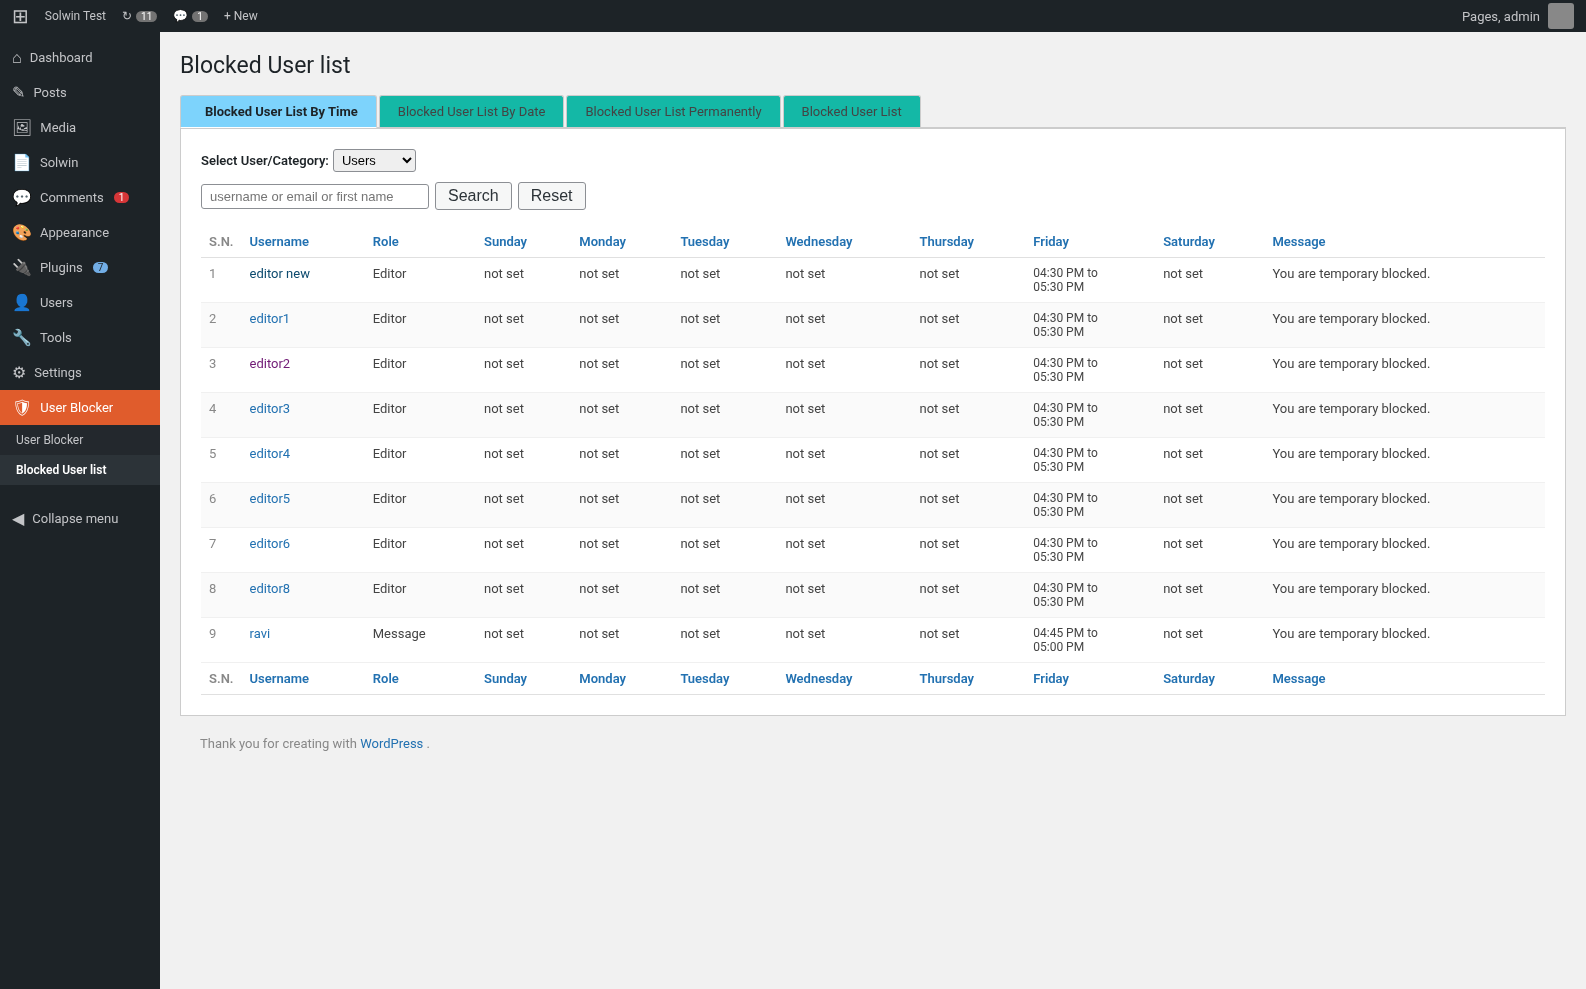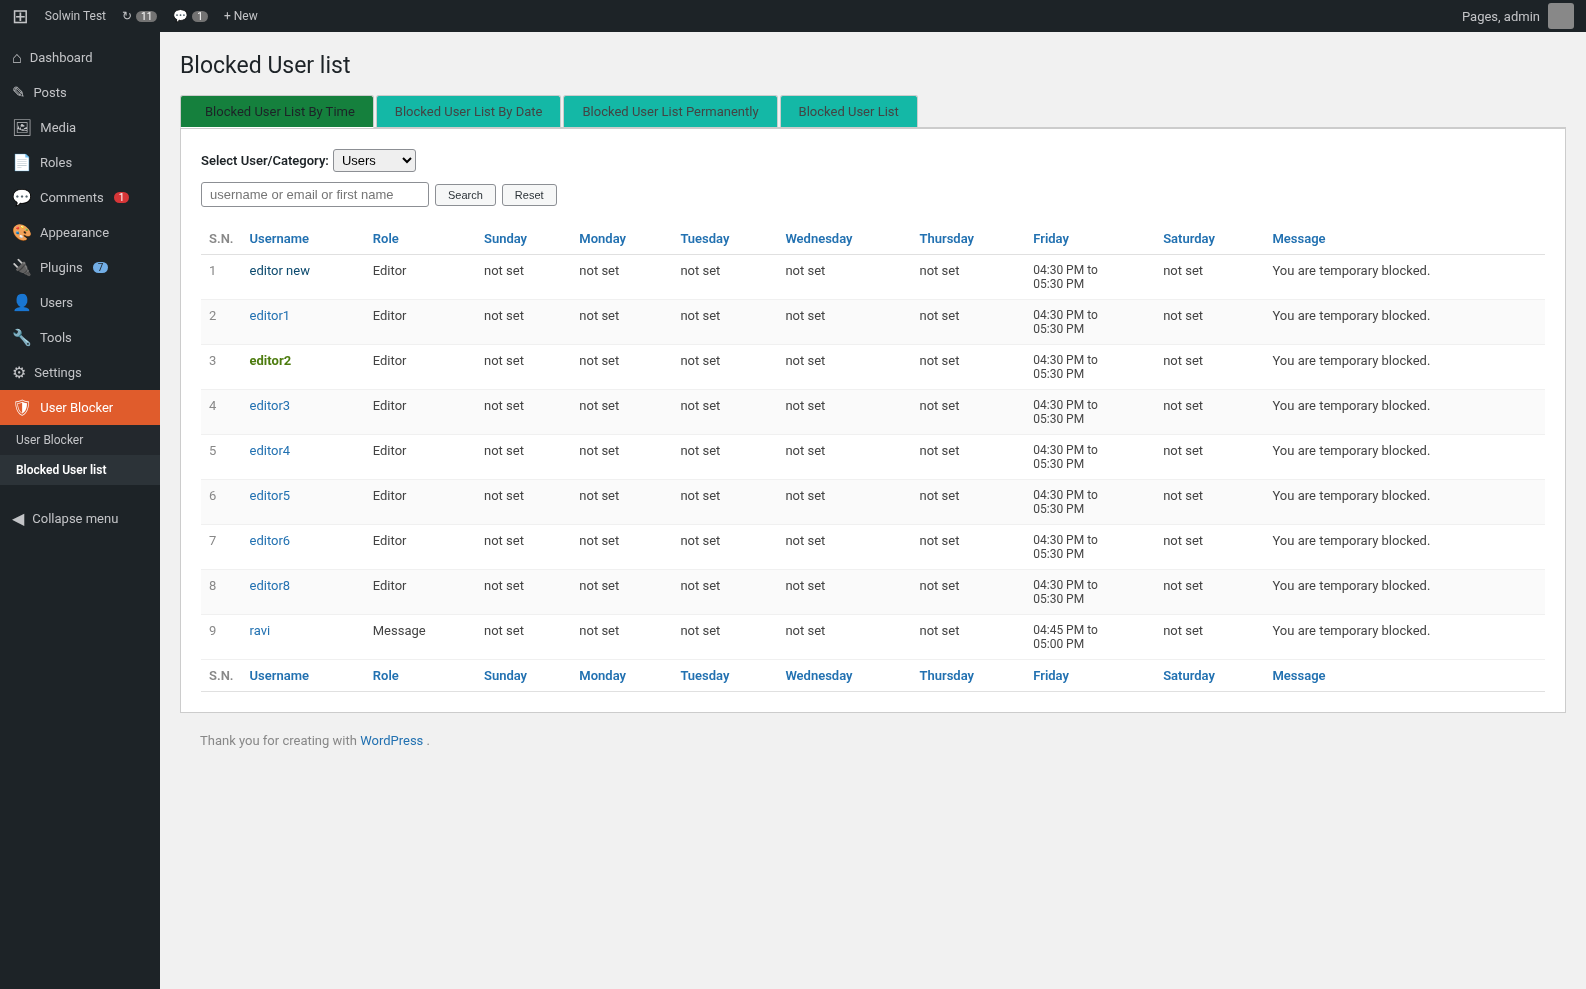--- a/index.html
+++ b/index.html
@@ -77,25 +77,25 @@
       border: 1px solid #ccc;
       border-bottom: none;
       background: #14b8a6;
       cursor: pointer;
       font-size: 13px;
       color: #444;
       margin-right: 2px;
       border-radius: 3px 3px 0 0;
     }
     .tab.active {
-      background: #15803d;
+      background: #7dd3fc;
       border-bottom: 1px solid #fff;
       margin-bottom: -1px;
       color: #1d2327;
-      font-weight: 400;
+      font-weight: 700;
       padding-left: 24px;
     }
 
     
     .content-box {
       background: #fff;
       border: 1px solid #ccc;
       padding: 20px;
     }
 
@@ -123,21 +123,21 @@
     .search-row input {
       padding: 4px 8px;
       font-size: 13px;
       border: 1px solid #8c8f94;
       border-radius: 3px;
       width: 228px;
       color: #888;
     }
     .btn {
       padding: 4px 12px;
-      font-size: 11px;
+      font-size: 16px;
       border: 1px solid #8c8f94;
       border-radius: 3px;
       background: #f6f7f7;
       cursor: pointer;
       color: #2c3338;
     }
 
     
     .data-table {
       width: 100%;
@@ -205,21 +205,21 @@
     <div class="sidebar-item">
       <span class="icon">✎</span>
       <span>Posts</span>
     </div>
     <div class="sidebar-item">
       <span class="icon">🖼</span>
       <span>Media</span>
     </div>
     <div class="sidebar-item">
       <span class="icon">📄</span>
-      <span>Roles</span>
+      <span>Solwin</span>
     </div>
     <div class="sidebar-item">
       <span class="icon">💬</span>
       <span>Comments</span>
       <span class="badge-red">1</span>
     </div>
     <div class="sidebar-item">
       <span class="icon">🎨</span>
       <span>Appearance</span>
     </div>
@@ -332,21 +332,21 @@
               <td>not set</td>
               <td>not set</td>
               <td>not set</td>
               <td class="time-cell" style="white-space: pre;">04:30 PM to
 05:30 PM</td>
               <td>not set</td>
               <td>You are temporary blocked.</td>
             </tr>
             <tr>
               <td class="sn" style="color: rgb(136, 136, 136);">3</td>
-              <td style="color: #4d7c0f; font-weight: bold;">editor2</td>
+              <td style="color: #701a75;">editor2</td>
               <td>Editor</td>
               <td>not set</td>
               <td>not set</td>
               <td>not set</td>
               <td>not set</td>
               <td>not set</td>
               <td class="time-cell" style="white-space: pre;">04:30 PM to
 05:30 PM</td>
               <td>not set</td>
               <td>You are temporary blocked.</td>

